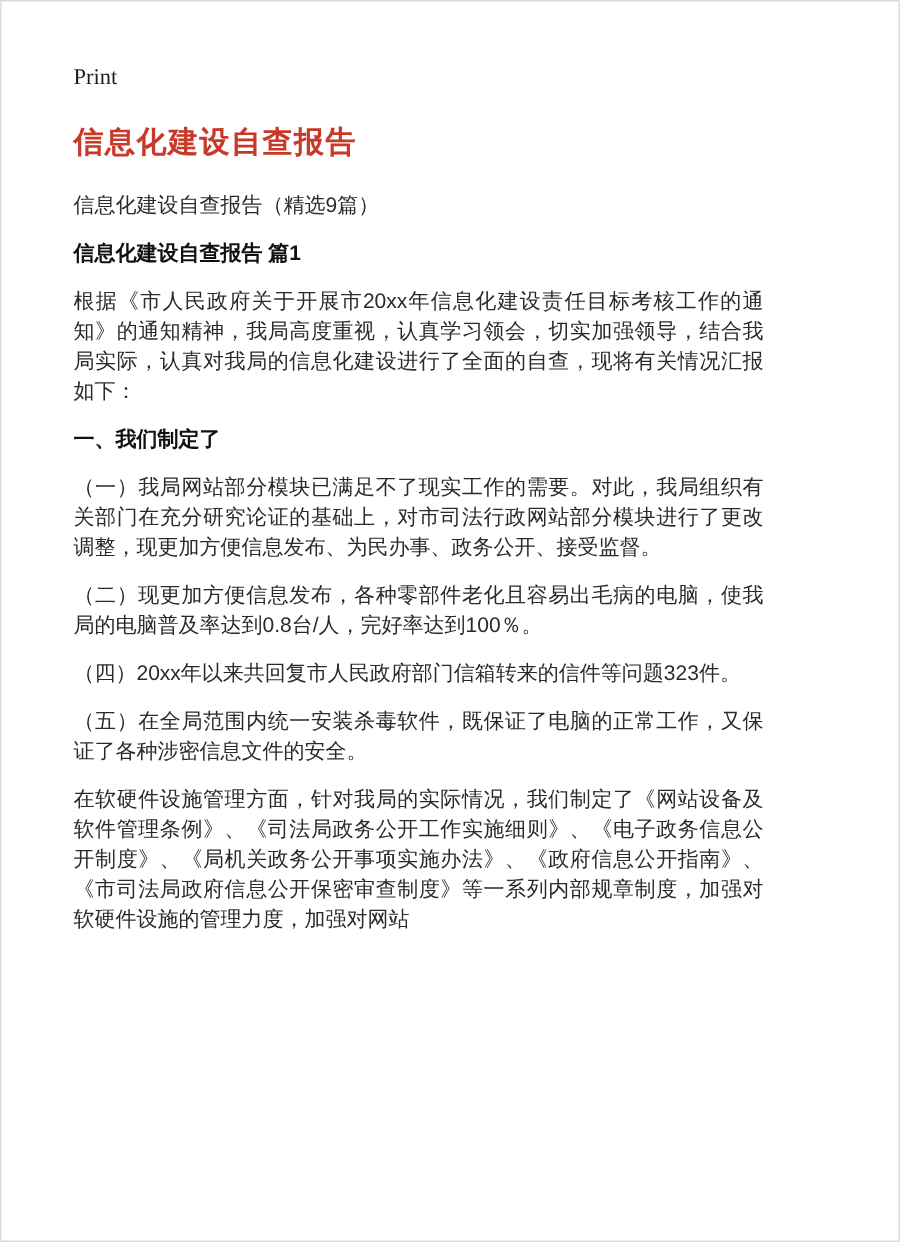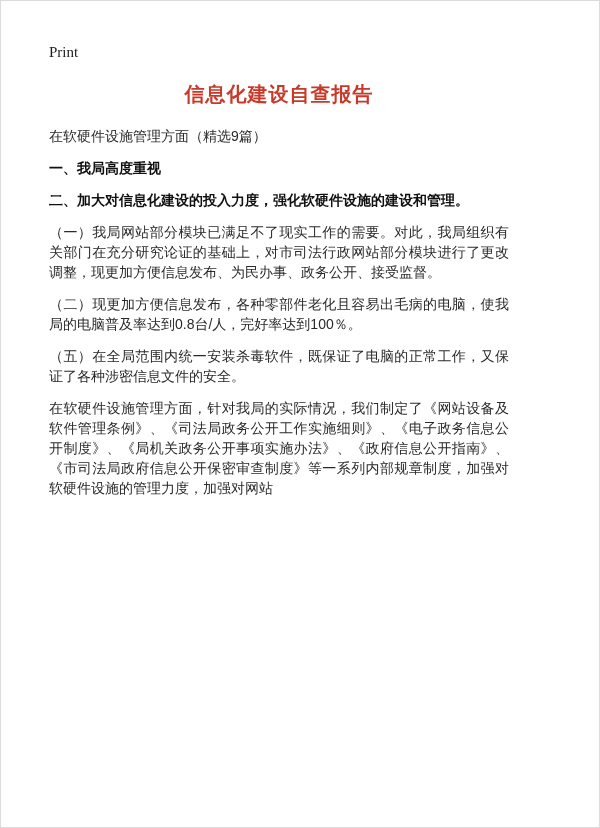--- a/index.html
+++ b/index.html
@@ -24,21 +24,21 @@
   }
   .print-label {
     font-family: "Liberation Serif", "DejaVu Serif", serif;
     font-size: 15px;
     color: #1d1d1d;
     margin: 0 0 20px 0;
     display: inline-block;
     cursor: pointer;
   }
   .doc-title {
-    text-align: center;
+    text-align: left;
     font-size: 20px;
     font-weight: bold;
     color: #c8392a;
     margin: 0 0 18px 0;
     letter-spacing: 1px;
   }
   .block {
     font-size: 14px;
     line-height: 1.43;
     text-align: justify;
@@ -57,33 +57,35 @@
 </style>
 </head>
 <body>
 
 <div class="page">
 
   <div class="print-label">Print</div>
 
   <h1 class="doc-title">信息化建设自查报告</h1>
 
-  <p class="block plain">在软硬件设施管理方面（精选9篇）</p>
+  <p class="block plain">信息化建设自查报告（精选9篇）</p>
+
+  <p class="block heading">信息化建设自查报告 篇1</p>
+
+  <p class="block">根据《市人民政府关于开展市20xx年信息化建设责任目标考核工作的通知》的通知精神，我局高度重视，认真学习领会，切实加强领导，结合我局实际，认真对我局的信息化建设进行了全面的自查，现将有关情况汇报如下：</p>
+
+  <p class="block heading">一、我们制定了</p>
 
 
-
-  <p class="block heading">一、我局高度重视</p>
-
-
-  <p class="block heading">二、加大对信息化建设的投入力度，强化软硬件设施的建设和管理。</p>
 
 
   <p class="block">（一）我局网站部分模块已满足不了现实工作的需要。对此，我局组织有关部门在充分研究论证的基础上，对市司法行政网站部分模块进行了更改调整，现更加方便信息发布、为民办事、政务公开、接受监督。</p>
 
   <p class="block">（二）现更加方便信息发布，各种零部件老化且容易出毛病的电脑，使我局的电脑普及率达到0.8台/人，完好率达到100％。</p>
 
 
+  <p class="block">（四）20xx年以来共回复市人民政府部门信箱转来的信件等问题323件。</p>
 
   <p class="block">（五）在全局范围内统一安装杀毒软件，既保证了电脑的正常工作，又保证了各种涉密信息文件的安全。</p>
 
   <p class="block">在软硬件设施管理方面，针对我局的实际情况，我们制定了《网站设备及软件管理条例》、《司法局政务公开工作实施细则》、《电子政务信息公开制度》、《局机关政务公开事项实施办法》、《政府信息公开指南》、《市司法局政府信息公开保密审查制度》等一系列内部规章制度，加强对软硬件设施的管理力度，加强对网站</p>
 
 </div>
 
 </body></html>

